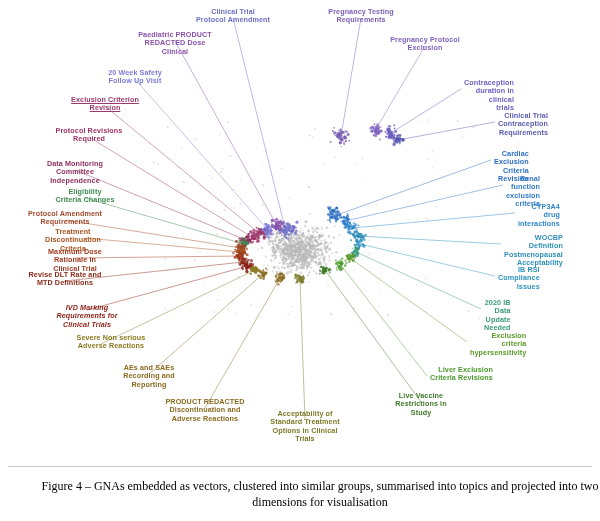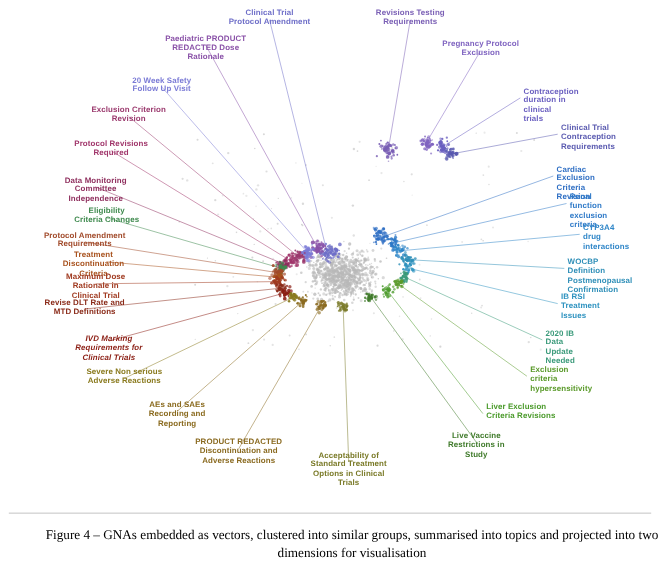--- a/index.html
+++ b/index.html
@@ -11,21 +11,20 @@
     width: 600px;
     height: 521px;
     font-family: "Liberation Sans", sans-serif;
     position: relative;
     overflow: hidden;
   }
   #figure-wrap {
     position: relative;
     width: 509px;
     height: 470px;
-    margin-left: 12px;
   }
   #plot {
     position: absolute;
     left: 0;
     top: 0;
     width: 600px;
     height: 470px;
   }
   .label {
     position: absolute;
@@ -33,21 +32,21 @@
     line-height: 1.18;
     font-weight: bold;
     letter-spacing: 0.1px;
     white-space: pre-line;
     pointer-events: none;
   }
   .label.c {
     text-align: center;
   }
   .label.l {
-    text-align: left;
+    text-align: right;
   }
   #caption {
     position: absolute;
     left: 0;
     top: 478px;
     width: 600px;
     text-align: center;
     font-size: 12px;
     line-height: 1.35;
     color: #000000;
@@ -2205,33 +2204,33 @@
       <circle cx="294.9" cy="278.5" r="0.78" fill="#7a7a28" fill-opacity="0.8841824175483466"></circle>
       <circle cx="303.0" cy="281.8" r="1.33" fill="#7a7a28" fill-opacity="0.9162292482174139"></circle>
       <circle cx="299.3" cy="278.6" r="1.38" fill="#7a7a28" fill-opacity="0.8266170026159925"></circle>
       <circle cx="299.9" cy="276.6" r="1.28" fill="#7a7a28" fill-opacity="0.6587690353900051"></circle>
       <circle cx="300.0" cy="278.9" r="1.11" fill="#7a7a28" fill-opacity="0.8438800336298906"></circle>
       <circle cx="300.1" cy="281.1" r="1.14" fill="#7a7a28" fill-opacity="0.5740601062886698"></circle>
     </svg>
   <div id="labels-layer">
       <div class="label c" style="left: 196px; top: 8px; color: rgb(110, 110, 200); width: 96px; margin-left: -11px;">Clinical Trial
 Protocol Amendment</div>
-      <div class="label c" style="left: 324px; top: 8px; color: rgb(122, 95, 181); width: 96px; margin-left: -11px;">Revisions Testing
+      <div class="label c" style="left: 324px; top: 8px; color: rgb(122, 95, 181); width: 96px; margin-left: -11px;">Pregnancy Testing
 Requirements</div>
       <div class="label c" style="left: 138px; top: 31px; color: rgb(138, 82, 168); width: 96px; margin-left: -11px;">Paediatric PRODUCT
 REDACTED Dose
-Rationale</div>
+Clinical</div>
       <div class="label c" style="left: 388px; top: 36px; color: rgb(127, 99, 192); width: 96px; margin-left: -11px;">Pregnancy Protocol
 Exclusion</div>
       <div class="label c" style="left: 98px; top: 69px; color: rgb(123, 123, 214); width: 96px; margin-left: -11px;">20 Week Safety
 Follow Up Visit</div>
       <div class="label l" style="left: 464px; top: 79px; color: rgb(106, 95, 192); max-width: 96px;">Contraception
 duration in clinical
 trials</div>
-      <div class="label c" style="left: 68px; top: 96px; color: rgb(155, 58, 110); width: 96px; margin-left: -11px;">Exclusion Criterion
+      <div class="label c" style="left: 68px; top: 96px; color: rgb(155, 58, 110); width: 96px; margin-left: -11px; text-decoration: underline;">Exclusion Criterion
 Revision</div>
       <div class="label l" style="left: 498px; top: 112px; color: rgb(90, 90, 176); max-width: 96px;">Clinical Trial
 Contraception
 Requirements</div>
       <div class="label c" style="left: 52px; top: 127px; color: rgb(160, 53, 106); width: 96px; margin-left: -11px;">Protocol Revisions
 Required</div>
       <div class="label l" style="left: 494px; top: 150px; color: rgb(47, 111, 196); max-width: 96px;">Cardiac Exclusion
 Criteria Revision</div>
       <div class="label c" style="left: 38px; top: 160px; color: rgb(143, 47, 94); width: 96px; margin-left: -11px;">Data Monitoring
 Committee
@@ -2242,36 +2241,36 @@
 Criteria Changes</div>
       <div class="label l" style="left: 518px; top: 203px; color: rgb(47, 134, 200); max-width: 96px;">CYP3A4 drug
 interactions</div>
       <div class="label c" style="left: 28px; top: 210px; color: rgb(161, 74, 42); width: 96px; margin-left: -11px;">Protocol Amendment
 Requirements</div>
       <div class="label c" style="left: 36px; top: 228px; color: rgb(168, 82, 30); width: 96px; margin-left: -11px;">Treatment
 Discontinuation
 Criteria</div>
       <div class="label l" style="left: 504px; top: 234px; color: rgb(47, 143, 184); max-width: 96px;">WOCBP Definition
 Postmenopausal
-Confirmation</div>
+Acceptability</div>
       <div class="label c" style="left: 38px; top: 248px; color: rgb(160, 58, 32); width: 96px; margin-left: -11px;">Maximum Dose
 Rationale in
 Clinical Trial</div>
-      <div class="label l" style="left: 498px; top: 266px; color: rgb(47, 147, 192); max-width: 96px;">IB RSI Treatment
+      <div class="label l" style="left: 498px; top: 266px; color: rgb(47, 147, 192); max-width: 96px;">IB RSI Compliance
 Issues</div>
       <div class="label c" style="left: 28px; top: 271px; color: rgb(138, 42, 24); width: 96px; margin-left: -11px;">Revise DLT Rate and
 MTD Definitions</div>
       <div class="label l" style="left: 484px; top: 299px; color: rgb(58, 154, 122); max-width: 96px;">2020 IB Data Update
 Needed</div>
       <div class="label c" style="left: 50px; top: 304px; color: rgb(139, 30, 20); width: 96px; margin-left: -11px; font-style: italic;">IVD Marking
 Requirements for
 Clinical Trials</div>
       <div class="label l" style="left: 470px; top: 332px; color: rgb(90, 154, 42); max-width: 96px;">Exclusion criteria
 hypersensitivity</div>
-      <div class="label c" style="left: 64px; top: 334px; color: rgb(138, 122, 30); width: 96px; margin-left: -11px; text-align: center;">Severe Non serious
+      <div class="label c" style="left: 74px; top: 334px; color: rgb(138, 122, 30); width: 96px; margin-left: -11px; text-align: center;">Severe Non serious
 Adverse Reactions</div>
       <div class="label c" style="left: 112px; top: 364px; color: rgb(138, 106, 30); width: 96px; margin-left: -11px;">AEs and SAEs
 Recording and
 Reporting</div>
       <div class="label l" style="left: 430px; top: 366px; color: rgb(74, 154, 42); max-width: 96px;">Liver Exclusion
 Criteria Revisions</div>
       <div class="label c" style="left: 168px; top: 398px; color: rgb(138, 106, 32); width: 96px; margin-left: -11px;">PRODUCT REDACTED
 Discontinuation and
 Adverse Reactions</div>
       <div class="label c" style="left: 384px; top: 392px; color: rgb(63, 122, 42); width: 96px; margin-left: -11px;">Live Vaccine

